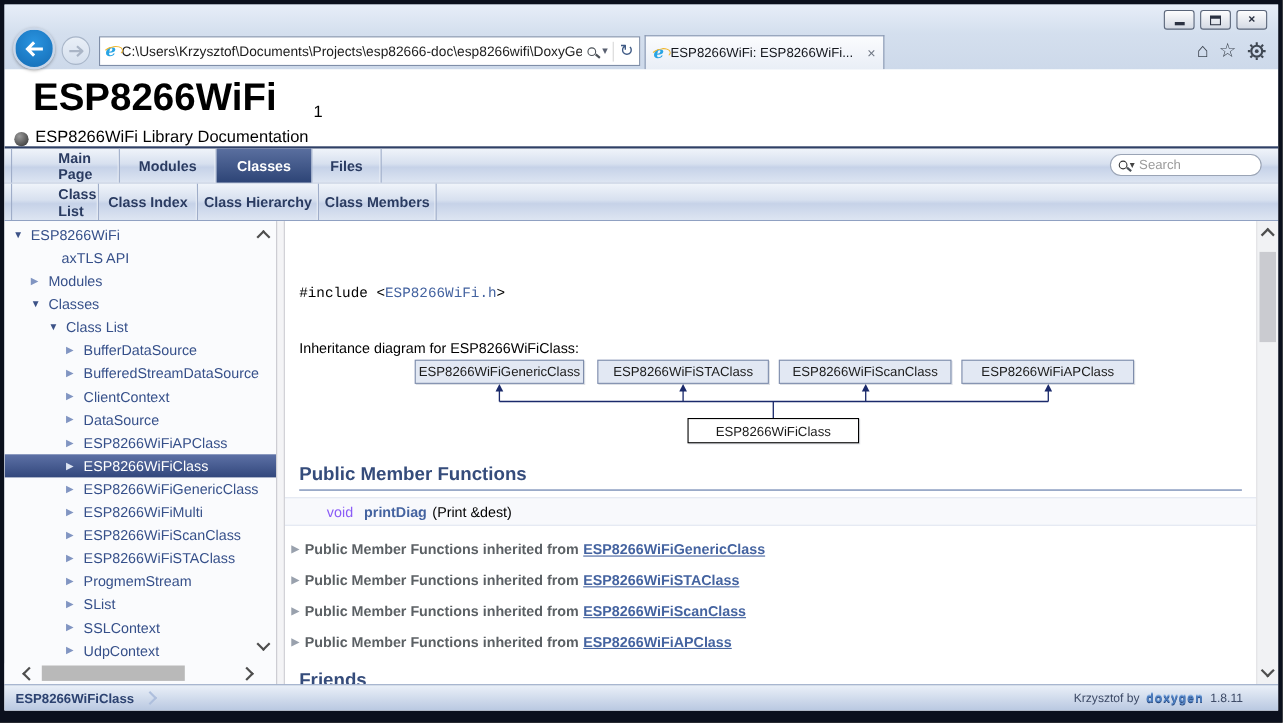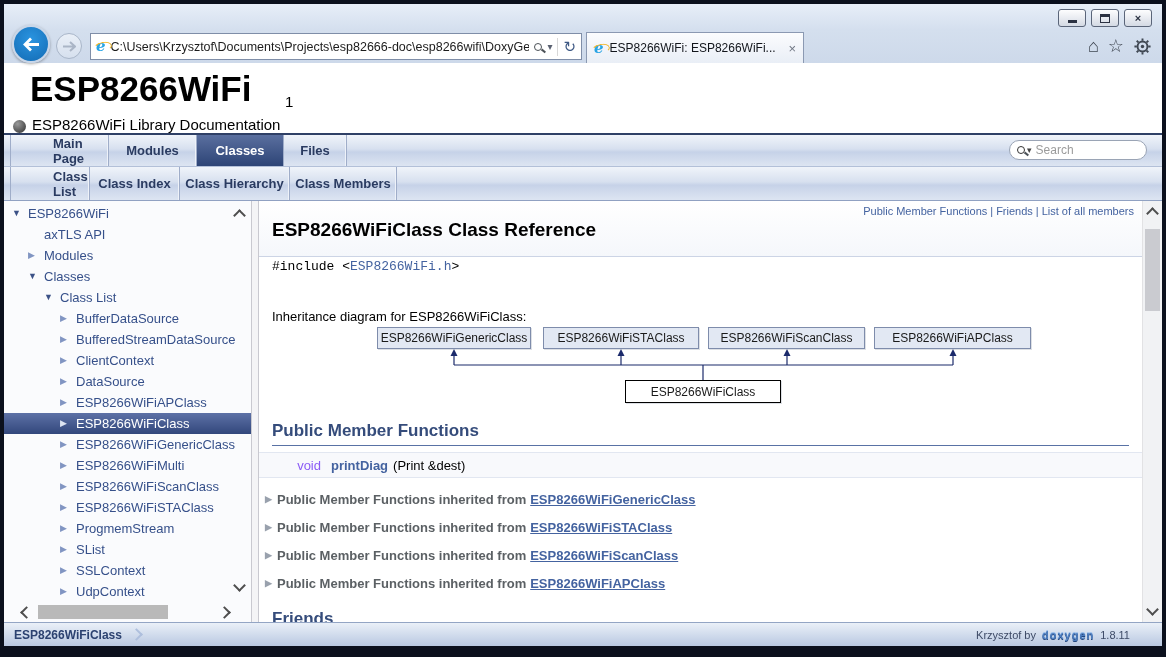--- a/index.html
+++ b/index.html
@@ -230,21 +230,21 @@
         <div class="tab" style="width:110px">Class Hierarchy</div>
         <div class="tab" style="width:107px">Class Members</div>
       </div>
 
       <div class="sidebar">
         <div style="height:2px"></div>
         <div class="trow" style="padding-left:8px">
             <span class="arr exp">▼</span>
             <span>ESP8266WiFi</span>
           </div>
-        <div class="trow" style="padding-left:24px">
+        <div class="trow" style="padding-left:36px">
             <span class="arr"></span>
             <span>axTLS API</span>
           </div>
         <div class="trow" style="padding-left:24px">
             <span class="arr">▶</span>
             <span>Modules</span>
           </div>
         <div class="trow" style="padding-left:24px">
             <span class="arr exp">▼</span>
             <span>Classes</span>
@@ -317,26 +317,20 @@
         <div class="side-hscroll">
           <span class="chev left"></span>
           <span class="hthumb"></span>
           <span class="chev right"></span>
         </div>
       </div>
 
       <div class="splitter"></div>
 
       <div class="content">
-        <div class="chead">
-          <div class="summary">
-            <span>Public Member Functions</span><span class="sep">|</span><span>Friends</span><span class="sep">|</span><span>List of all members</span>
-          </div>
-          <div class="ctitle">ESP8266WiFiClass Class Reference</div>
-        </div>
 
         <div class="include">
           <span>#include &lt;</span><a href="#">ESP8266WiFi.h</a><span>&gt;</span>
         </div>
 
         <div class="dia-caption">Inheritance diagram for ESP8266WiFiClass:</div>
 
         <div class="diagram">
           <svg class="dsvg" width="880" height="82">
             <g stroke="#1b2a6b" stroke-width="1.2" fill="none">

